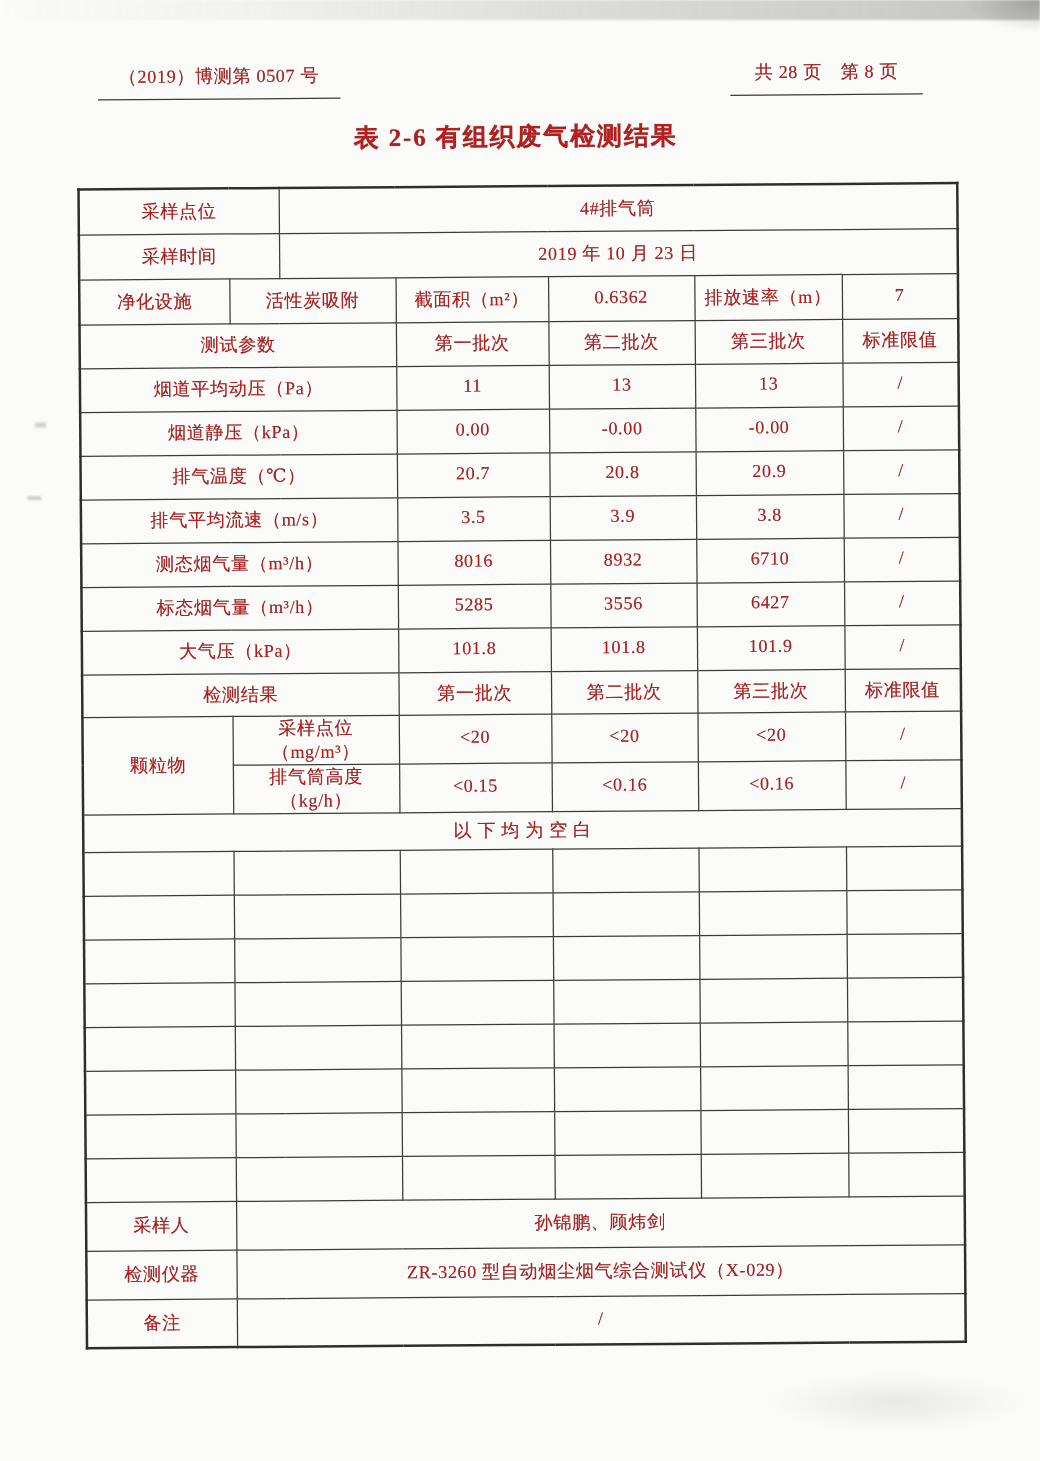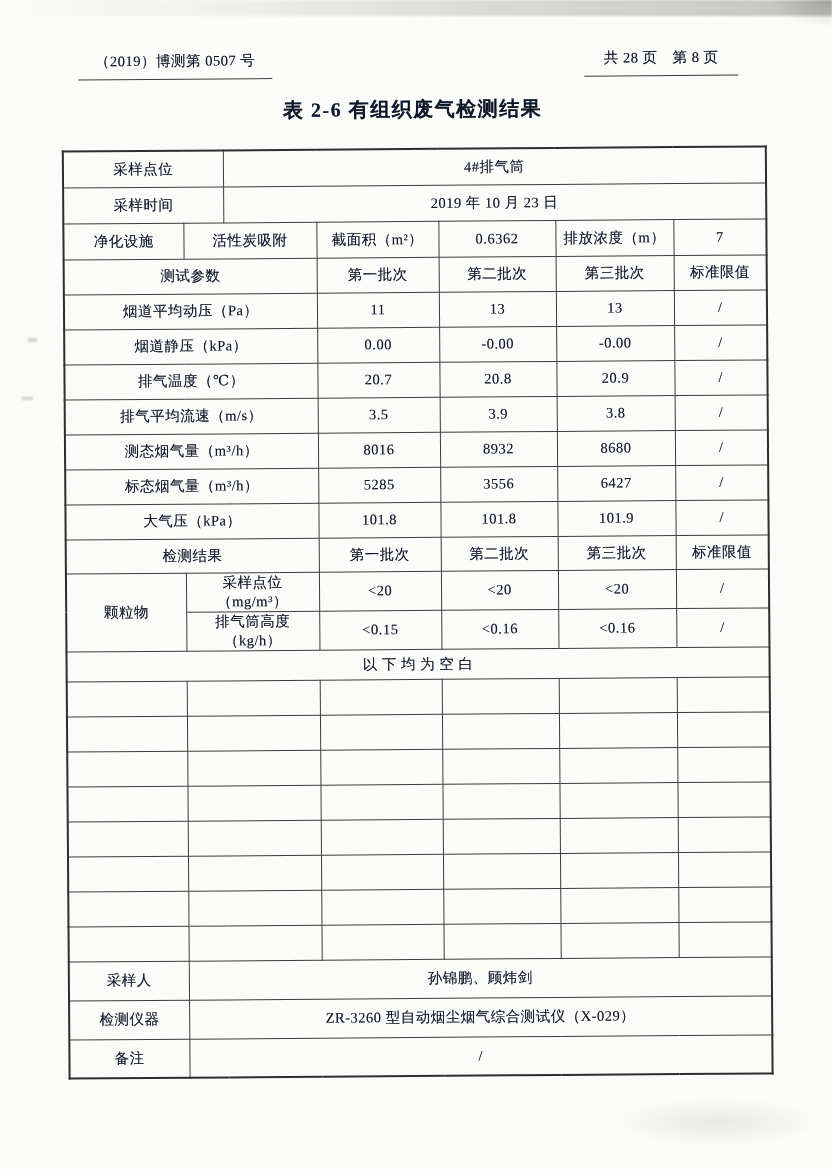--- a/index.html
+++ b/index.html
@@ -3,21 +3,21 @@
 <meta charset="utf-8">
 <style>
   html,body{margin:0;padding:0;background:#e8e8e6;}
   .page{
     position:relative;
     width:832px;height:1169px;
     margin:0 auto;
     background:#fbfbf9;
     overflow:hidden;
     font-family:"Liberation Serif","DejaVu Serif",serif;
-    color:#0f172a;
+    color:#b91c1c;
   }
   .rotated{
     position:absolute;inset:0;
     transform:rotate(-0.42deg);
     transform-origin:50% 50%;
   }
   
   .scan-top{
     position:absolute;left:0;top:0;width:832px;height:16px;
     background:linear-gradient(90deg,
@@ -116,21 +116,21 @@
       <tr style="height:36px">
         <td colspan="2">采样时间</td>
         <td colspan="5">2019 年 10 月 23 日</td>
       </tr>
 
       <tr style="height:36px">
         <td>净化设施</td>
         <td colspan="2">活性炭吸附</td>
         <td>截面积（m²）</td>
         <td>0.6362</td>
-        <td>排放浓度（m）</td>
+        <td>排放速率（m）</td>
         <td>7</td>
       </tr>
 
       <tr style="height:35px">
         <td colspan="3">测试参数</td>
         <td>第一批次</td>
         <td>第二批次</td>
         <td>第三批次</td>
         <td>标准限值</td>
       </tr>
@@ -160,21 +160,21 @@
         <td colspan="3">排气平均流速（m/s）</td>
         <td>3.5</td>
         <td>3.9</td>
         <td>3.8</td>
         <td>/</td>
       </tr>
       <tr style="height:35px">
         <td colspan="3">测态烟气量（m³/h）</td>
         <td>8016</td>
         <td>8932</td>
-        <td>8680</td>
+        <td>6710</td>
         <td>/</td>
       </tr>
       <tr style="height:35px">
         <td colspan="3">标态烟气量（m³/h）</td>
         <td>5285</td>
         <td>3556</td>
         <td>6427</td>
         <td>/</td>
       </tr>
       <tr style="height:35px">

